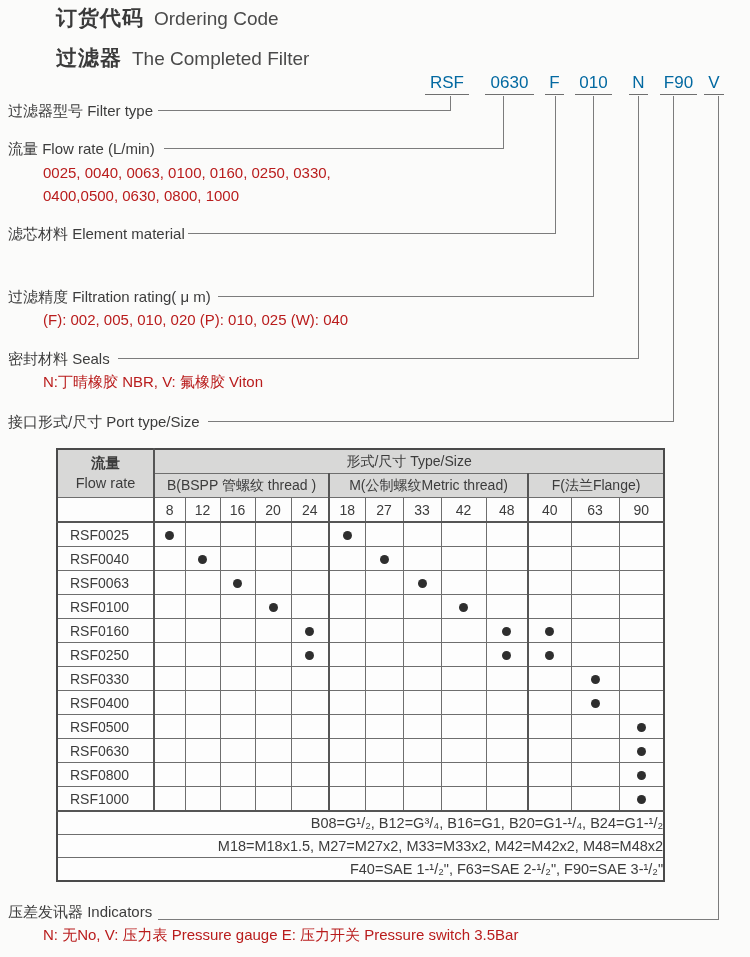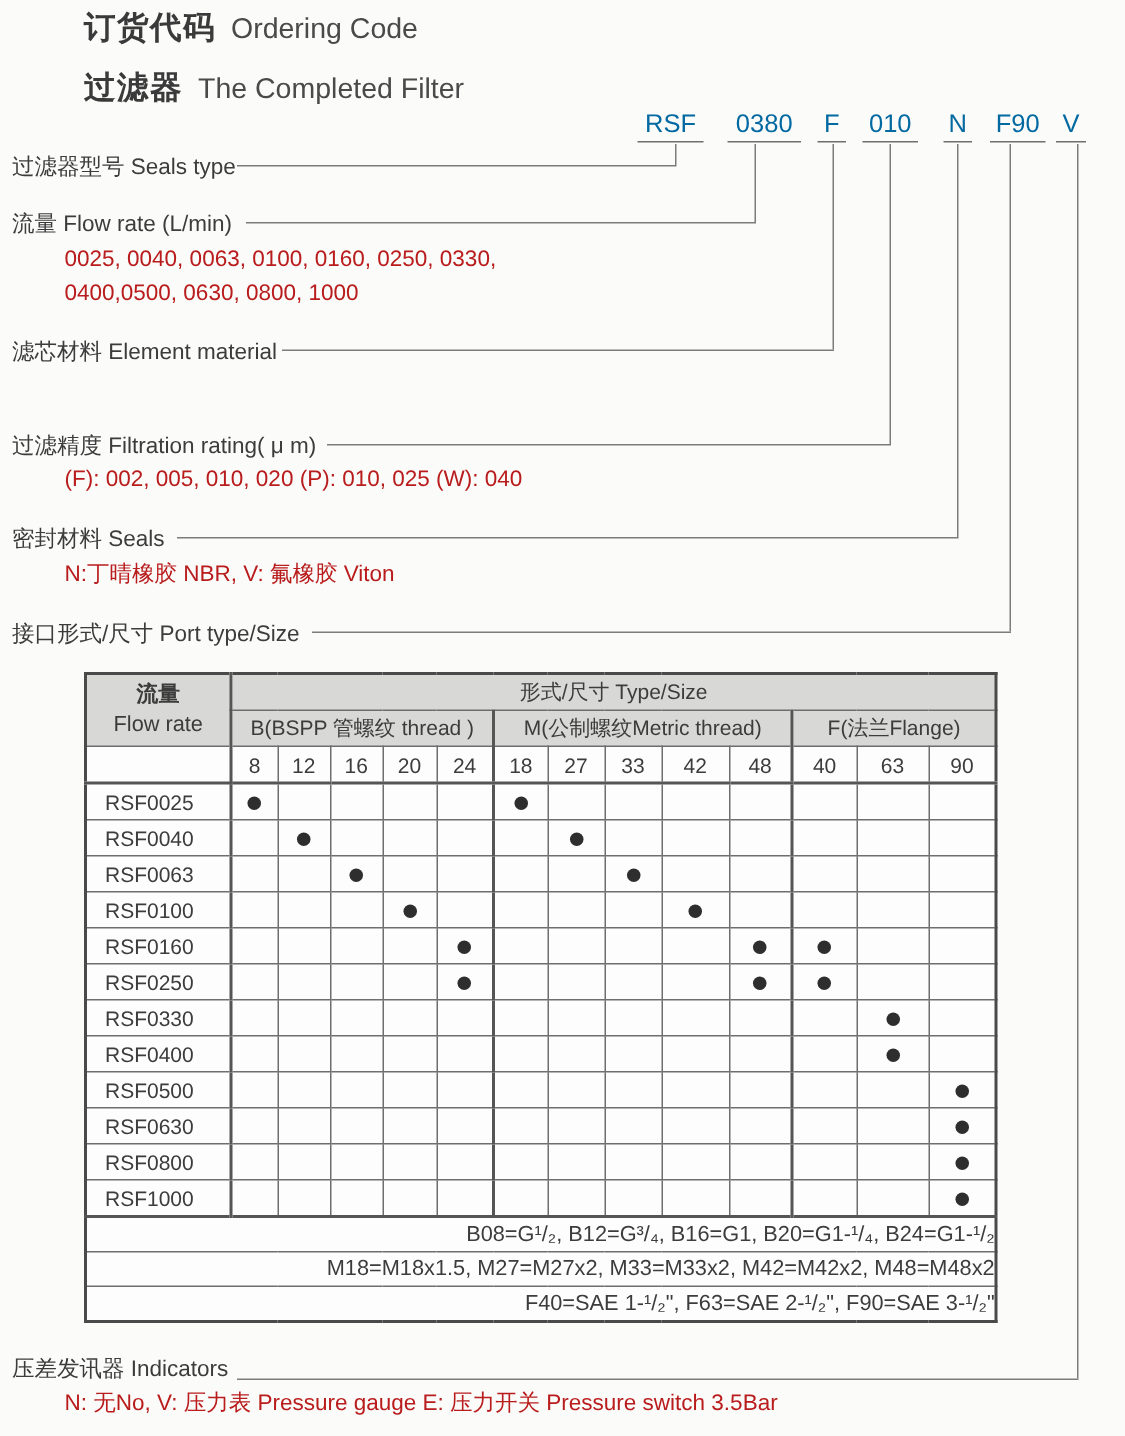--- a/index.html
+++ b/index.html
@@ -70,21 +70,21 @@
 <div class="page">
 
   <div class="title-row t1">
     <span class="title-cn">订货代码</span><span class="title-en">Ordering Code</span>
   </div>
   <div class="title-row t2">
     <span class="title-cn">过滤器</span><span class="title-en">The Completed Filter</span>
   </div>
 
   <div class="code-seg seg-model">RSF</div>
-  <div class="code-seg seg-flow">0380</div>
+  <div class="code-seg seg-flow">0630</div>
   <div class="code-seg seg-material">F</div>
   <div class="code-seg seg-rating">010</div>
   <div class="code-seg seg-seal">N</div>
   <div class="code-seg seg-port">F90</div>
   <div class="code-seg seg-indicator">V</div>
 
   <div class="vline" style="left:450px;top:96px;height:14px;"></div>
   <div class="vline" style="left:503px;top:96px;height:52px;"></div>
   <div class="vline" style="left:555px;top:96px;height:137px;"></div>
   <div class="vline" style="left:593px;top:96px;height:200px;"></div>
@@ -93,21 +93,21 @@
   <div class="vline" style="left:718px;top:96px;height:823px;"></div>
 
   <div class="hline" style="left:158px;top:110px;width:293px;"></div>
   <div class="hline" style="left:164px;top:148px;width:340px;"></div>
   <div class="hline" style="left:188px;top:233px;width:368px;"></div>
   <div class="hline" style="left:218px;top:296px;width:376px;"></div>
   <div class="hline" style="left:118px;top:358px;width:521px;"></div>
   <div class="hline" style="left:208px;top:421px;width:466px;"></div>
   <div class="hline" style="left:158px;top:919px;width:561px;"></div>
 
-  <div class="lbl" style="top:102px;">过滤器型号 Seals type</div>
+  <div class="lbl" style="top:102px;">过滤器型号 Filter type</div>
 
   <div class="lbl" style="top:140px;">流量 Flow rate (L/min)</div>
   <div class="note" style="top:164px;">0025, 0040, 0063, 0100, 0160, 0250, 0330,</div>
   <div class="note" style="top:187px;">0400,0500, 0630, 0800, 1000</div>
 
   <div class="lbl" style="top:225px;">滤芯材料 Element material</div>
 
   <div class="lbl" style="top:288px;">过滤精度 Filtration rating( μ m)</div>
   <div class="note" style="top:311px;">(F): 002, 005, 010, 020 (P): 010, 025 (W): 040</div>
 

